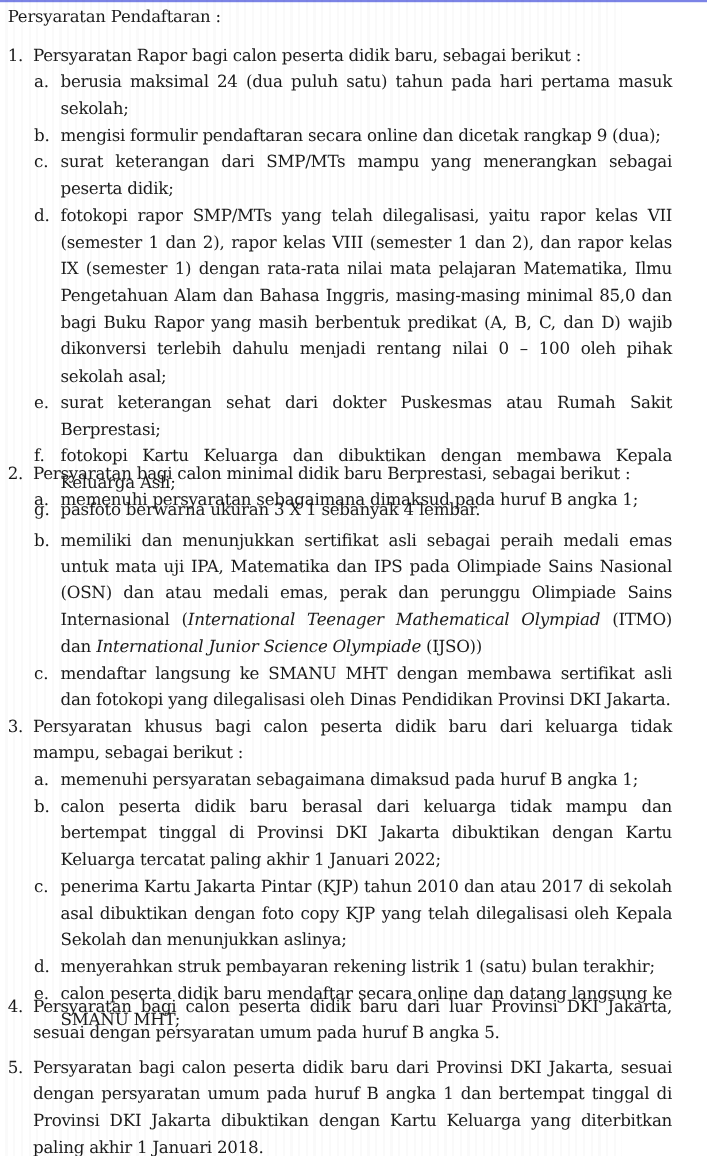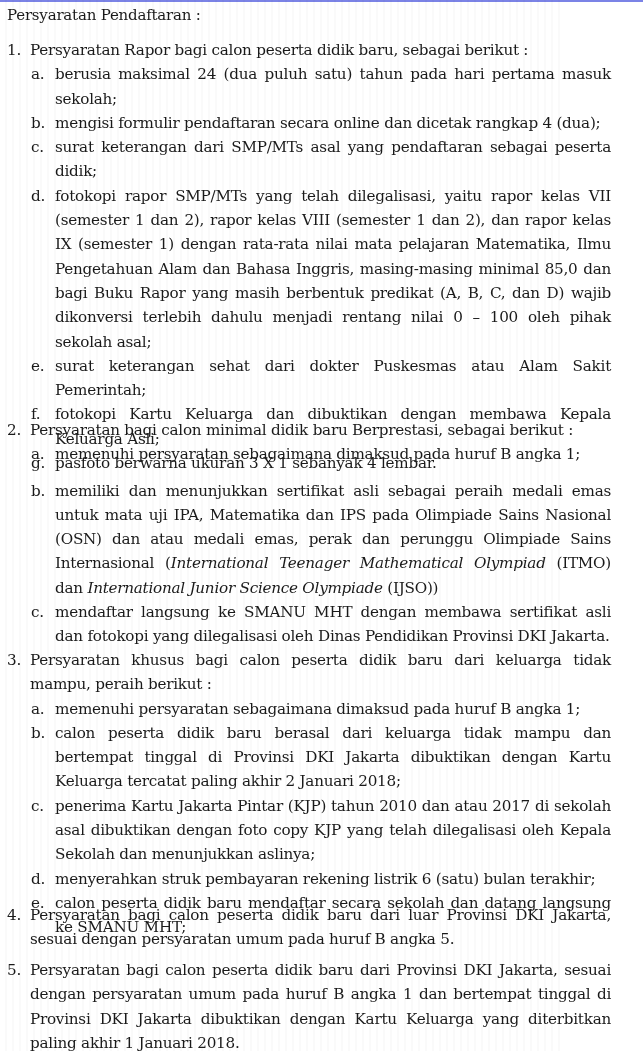--- a/index.html
+++ b/index.html
@@ -93,33 +93,33 @@
       <span class="sec-num">1.</span>
       <span class="sec-title">Persyaratan Rapor bagi calon peserta didik baru, sebagai berikut :</span>
     </div>
     <div class="items">
       <div class="item">
           <span class="item-letter">a.</span>
           <span class="item-text">berusia maksimal 24 (dua puluh satu) tahun pada hari pertama masuk sekolah;</span>
         </div>
       <div class="item">
           <span class="item-letter">b.</span>
-          <span class="item-text">mengisi formulir pendaftaran secara online dan dicetak rangkap 4 (dua);</span>
+          <span class="item-text">mengisi formulir pendaftaran secara online dan dicetak rangkap 9 (dua);</span>
         </div>
       <div class="item">
           <span class="item-letter">c.</span>
-          <span class="item-text">surat keterangan dari SMP/MTs asal yang pendaftaran sebagai peserta didik;</span>
+          <span class="item-text">surat keterangan dari SMP/MTs mampu yang menerangkan sebagai peserta didik;</span>
         </div>
       <div class="item">
           <span class="item-letter">d.</span>
           <span class="item-text">fotokopi rapor SMP/MTs yang telah dilegalisasi, yaitu rapor kelas VII (semester 1 dan 2), rapor kelas VIII (semester 1 dan 2), dan rapor kelas IX (semester 1) dengan rata-rata nilai mata pelajaran Matematika, Ilmu Pengetahuan Alam dan Bahasa Inggris, masing-masing minimal 85,0 dan bagi Buku Rapor yang masih berbentuk predikat (A, B, C, dan D) wajib dikonversi terlebih dahulu menjadi rentang nilai 0 – 100 oleh pihak sekolah asal;</span>
         </div>
       <div class="item">
           <span class="item-letter">e.</span>
-          <span class="item-text">surat keterangan sehat dari dokter Puskesmas atau Alam Sakit Pemerintah;</span>
+          <span class="item-text">surat keterangan sehat dari dokter Puskesmas atau Rumah Sakit Berprestasi;</span>
         </div>
       <div class="item">
           <span class="item-letter">f.</span>
           <span class="item-text">fotokopi Kartu Keluarga dan dibuktikan dengan membawa Kepala Keluarga Asli;</span>
         </div>
       <div class="item">
           <span class="item-letter">g.</span>
           <span class="item-text">pasfoto berwarna ukuran 3 X 1 sebanyak 4 lembar.</span>
         </div>
     </div>
@@ -143,42 +143,42 @@
       <div class="item">
           <span class="item-letter">c.</span>
           <span class="item-text">mendaftar langsung ke SMANU MHT dengan membawa sertifikat asli dan fotokopi yang dilegalisasi oleh Dinas Pendidikan Provinsi DKI Jakarta.</span>
         </div>
     </div>
   </div>
 
   <div class="section" style="top:648px;">
     <div class="sec-row">
       <span class="sec-num">3.</span>
-      <span class="sec-title">Persyaratan khusus bagi calon peserta didik baru dari keluarga tidak mampu, peraih berikut :</span>
+      <span class="sec-title">Persyaratan khusus bagi calon peserta didik baru dari keluarga tidak mampu, sebagai berikut :</span>
     </div>
     <div class="items">
       <div class="item">
           <span class="item-letter">a.</span>
           <span class="item-text">memenuhi persyaratan sebagaimana dimaksud pada huruf B angka 1;</span>
         </div>
       <div class="item">
           <span class="item-letter">b.</span>
-          <span class="item-text">calon peserta didik baru berasal dari keluarga tidak mampu dan bertempat tinggal di Provinsi DKI Jakarta dibuktikan dengan Kartu Keluarga tercatat paling akhir 2 Januari 2018;</span>
+          <span class="item-text">calon peserta didik baru berasal dari keluarga tidak mampu dan bertempat tinggal di Provinsi DKI Jakarta dibuktikan dengan Kartu Keluarga tercatat paling akhir 1 Januari 2022;</span>
         </div>
       <div class="item">
           <span class="item-letter">c.</span>
           <span class="item-text">penerima Kartu Jakarta Pintar (KJP) tahun 2010 dan atau 2017 di sekolah asal dibuktikan dengan foto copy KJP yang telah dilegalisasi oleh Kepala Sekolah dan menunjukkan aslinya;</span>
         </div>
       <div class="item">
           <span class="item-letter">d.</span>
-          <span class="item-text">menyerahkan struk pembayaran rekening listrik 6 (satu) bulan terakhir;</span>
+          <span class="item-text">menyerahkan struk pembayaran rekening listrik 1 (satu) bulan terakhir;</span>
         </div>
       <div class="item">
           <span class="item-letter">e.</span>
-          <span class="item-text">calon peserta didik baru mendaftar secara sekolah dan datang langsung ke SMANU MHT;</span>
+          <span class="item-text">calon peserta didik baru mendaftar secara online dan datang langsung ke SMANU MHT;</span>
         </div>
     </div>
   </div>
 
   <div class="section" style="top:903px;">
     <div class="sec-row">
       <span class="sec-num">4.</span>
       <span class="sec-title">Persyaratan bagi calon peserta didik baru dari luar Provinsi DKI Jakarta, sesuai dengan persyaratan umum pada huruf B angka 5.</span>
     </div>
   </div>

